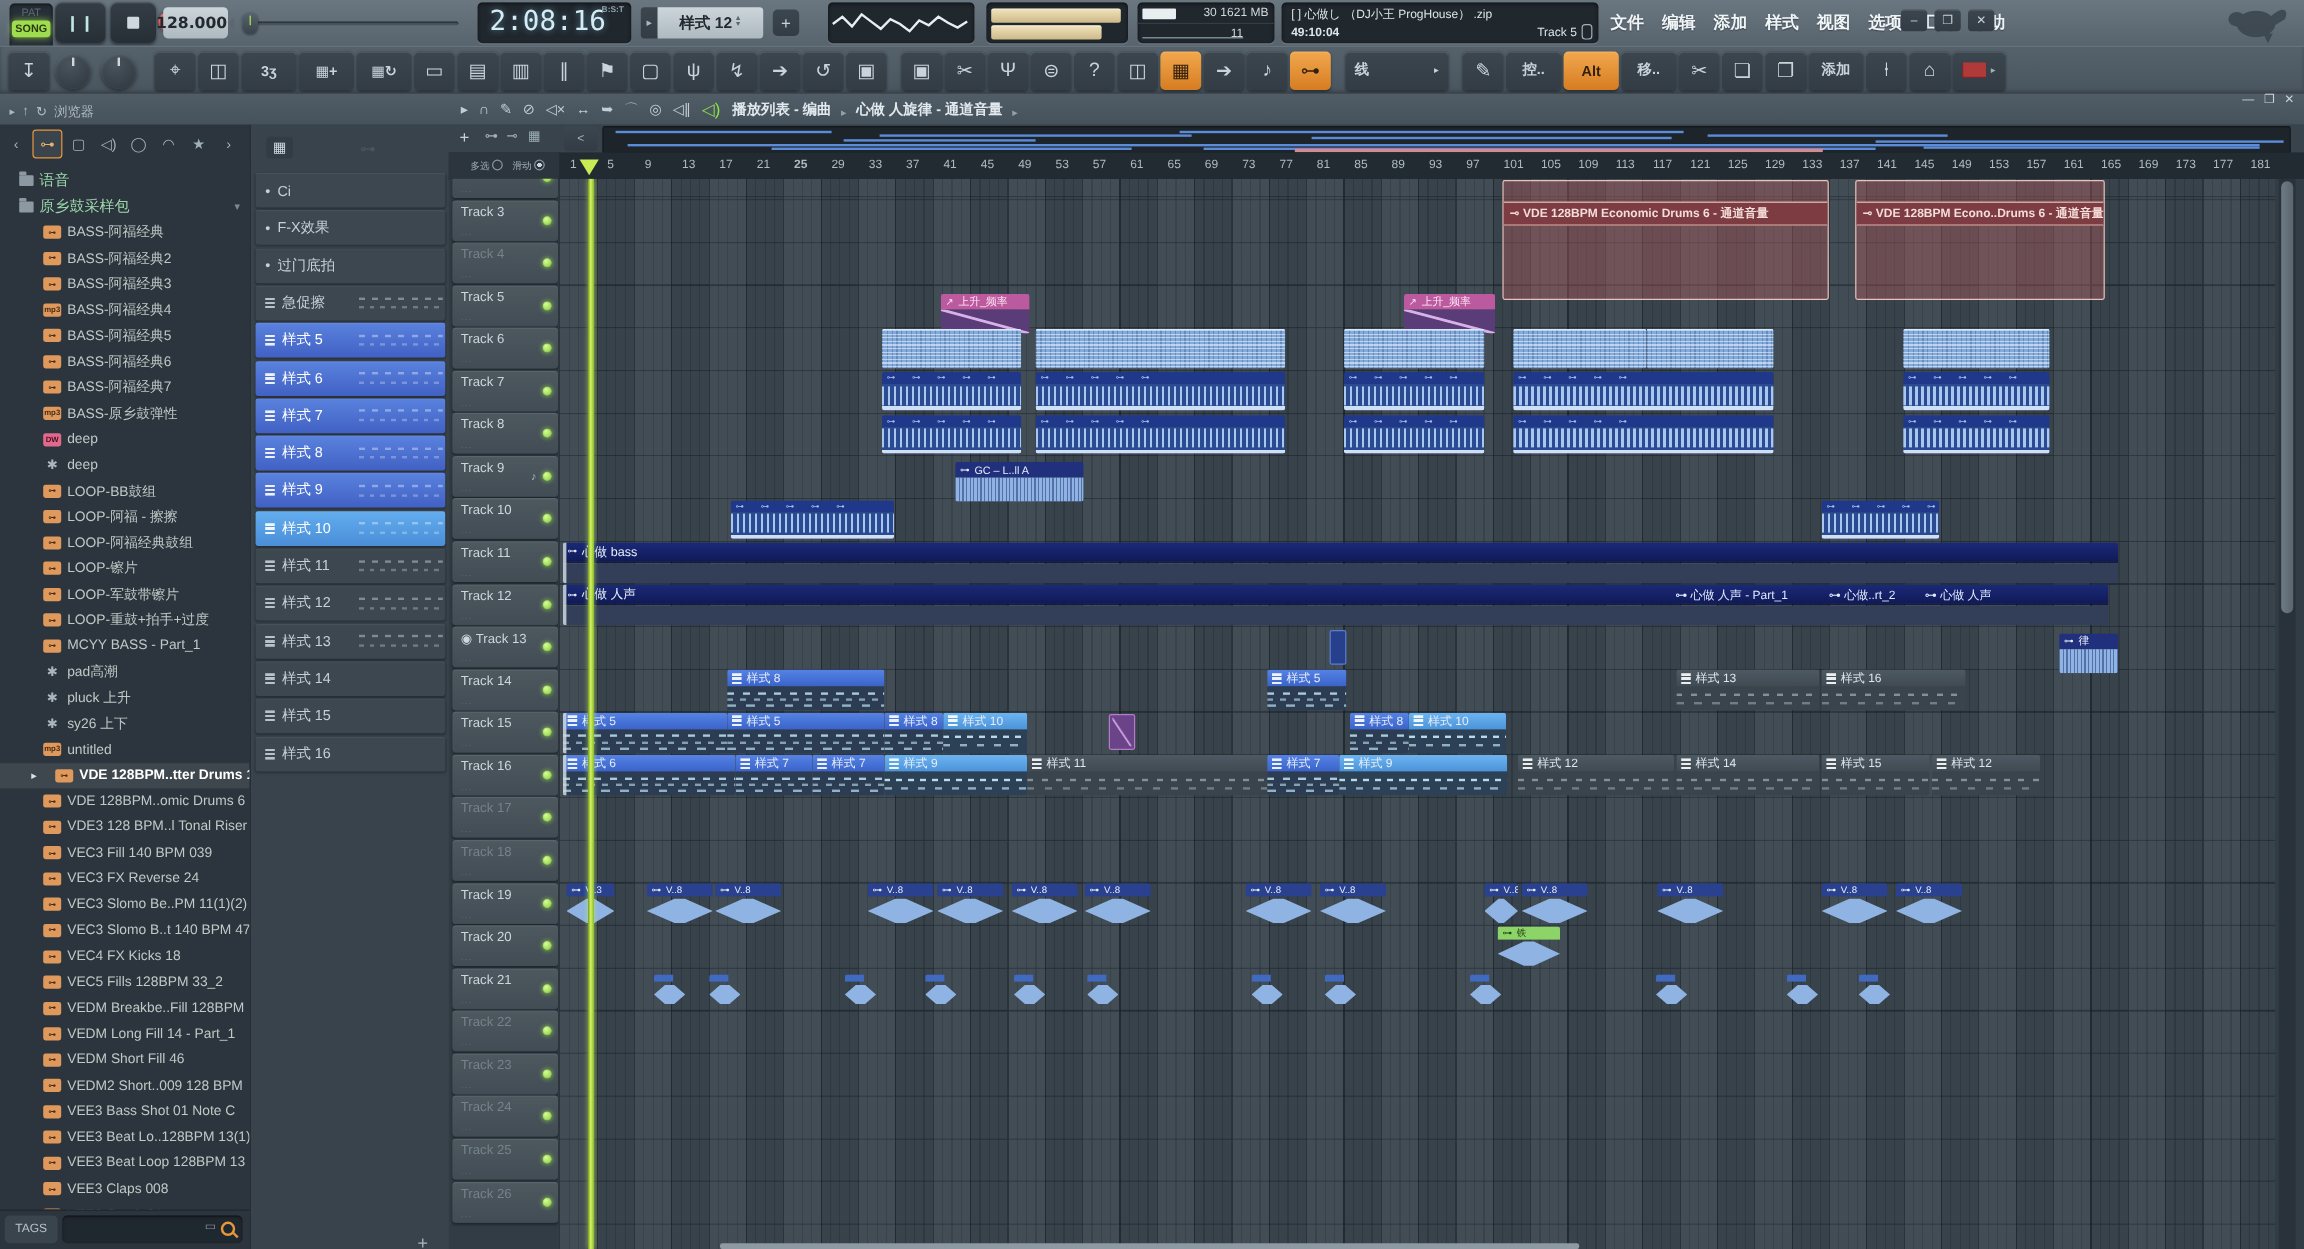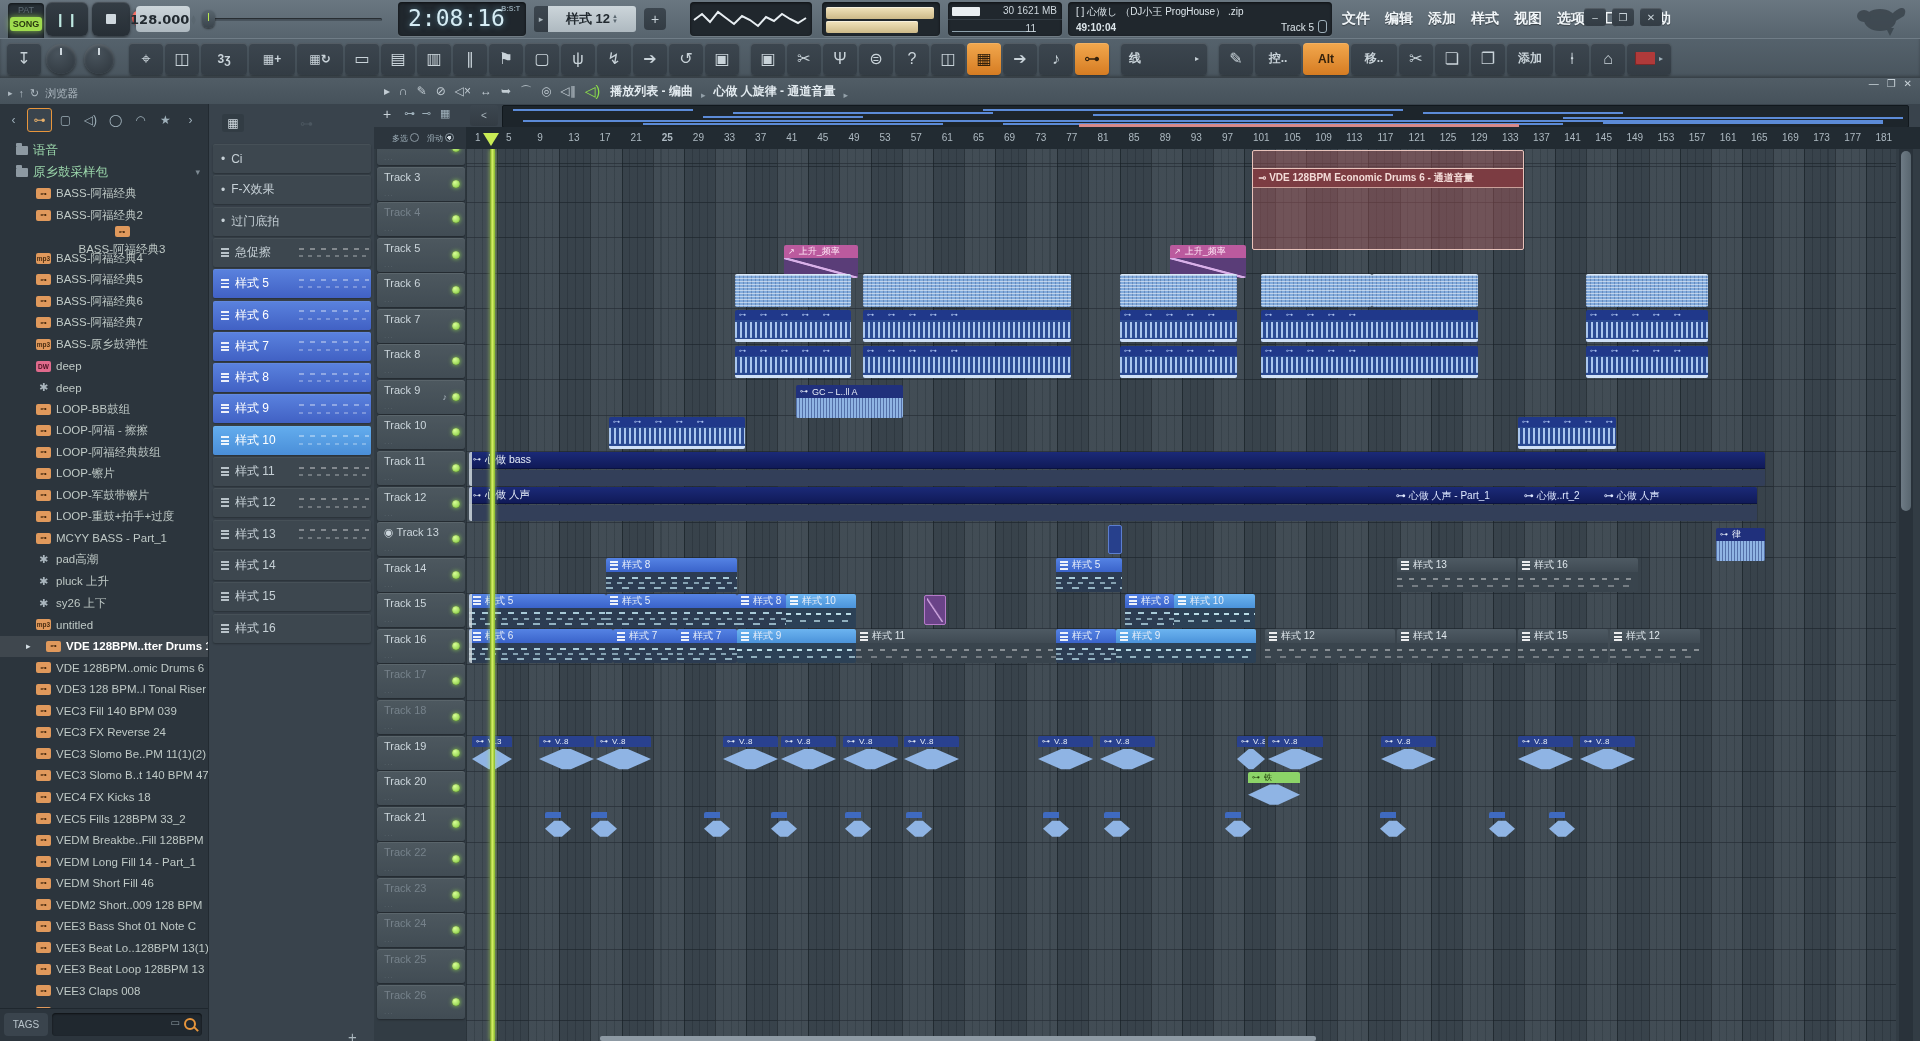--- a/index.html
+++ b/index.html
@@ -361,21 +361,21 @@
         <span class="caret">▾</span>
       </div>
       <div class="bitem" style="top: 47.1px;">
         <span class="ibadge">⊶</span>
         <span>BASS-阿福经典</span>
       </div>
       <div class="bitem" style="top: 68.65px;">
         <span class="ibadge">⊶</span>
         <span>BASS-阿福经典2</span>
       </div>
-      <div class="bitem" style="top: 90.2px; flex-direction: column;">
+      <div class="bitem" style="top: 90.2px;">
         <span class="ibadge">⊶</span>
         <span>BASS-阿福经典3</span>
       </div>
       <div class="bitem" style="top: 111.75px;">
         <span class="ibadge">mp3</span>
         <span>BASS-阿福经典4</span>
       </div>
       <div class="bitem" style="top: 133.3px;">
         <span class="ibadge">⊶</span>
         <span>BASS-阿福经典5</span>
@@ -837,20 +837,23 @@
         <div class="thdr dim" style="top: 835.61px;">
           <span class="tname">Track 26</span>
           <span class="dots">...</span>
           <span class="led"></span>
         </div>
       </div>
     <div id="grid">
         <div class="clip ared" style="left: 786px; width: 272px; top: 1px; height: 100px;">
           <div class="atitle" style="top: 17px;">⊸ VDE 128BPM Economic Drums 6 - 通道音量</div>
         </div>
+        <div class="clip ared" style="left: 1080px; width: 208px; top: 1px; height: 100px;">
+          <div class="atitle" style="top: 17px;">⊸ VDE 128BPM Econo..Drums 6 - 通道音量</div>
+        </div>
         <div class="clip apur" style="left: 318px; width: 74px; top: 96.14px; height: 33px;">
           <div class="chead">
             <span style="font-size: 8px;">↗</span>
             <span>上升_频率</span>
           </div>
           <div class="cwv "></div>
         </div>
         <div class="clip apur" style="left: 704px; width: 76px; top: 96.14px; height: 33px;">
           <div class="chead">
             <span style="font-size: 8px;">↗</span>

